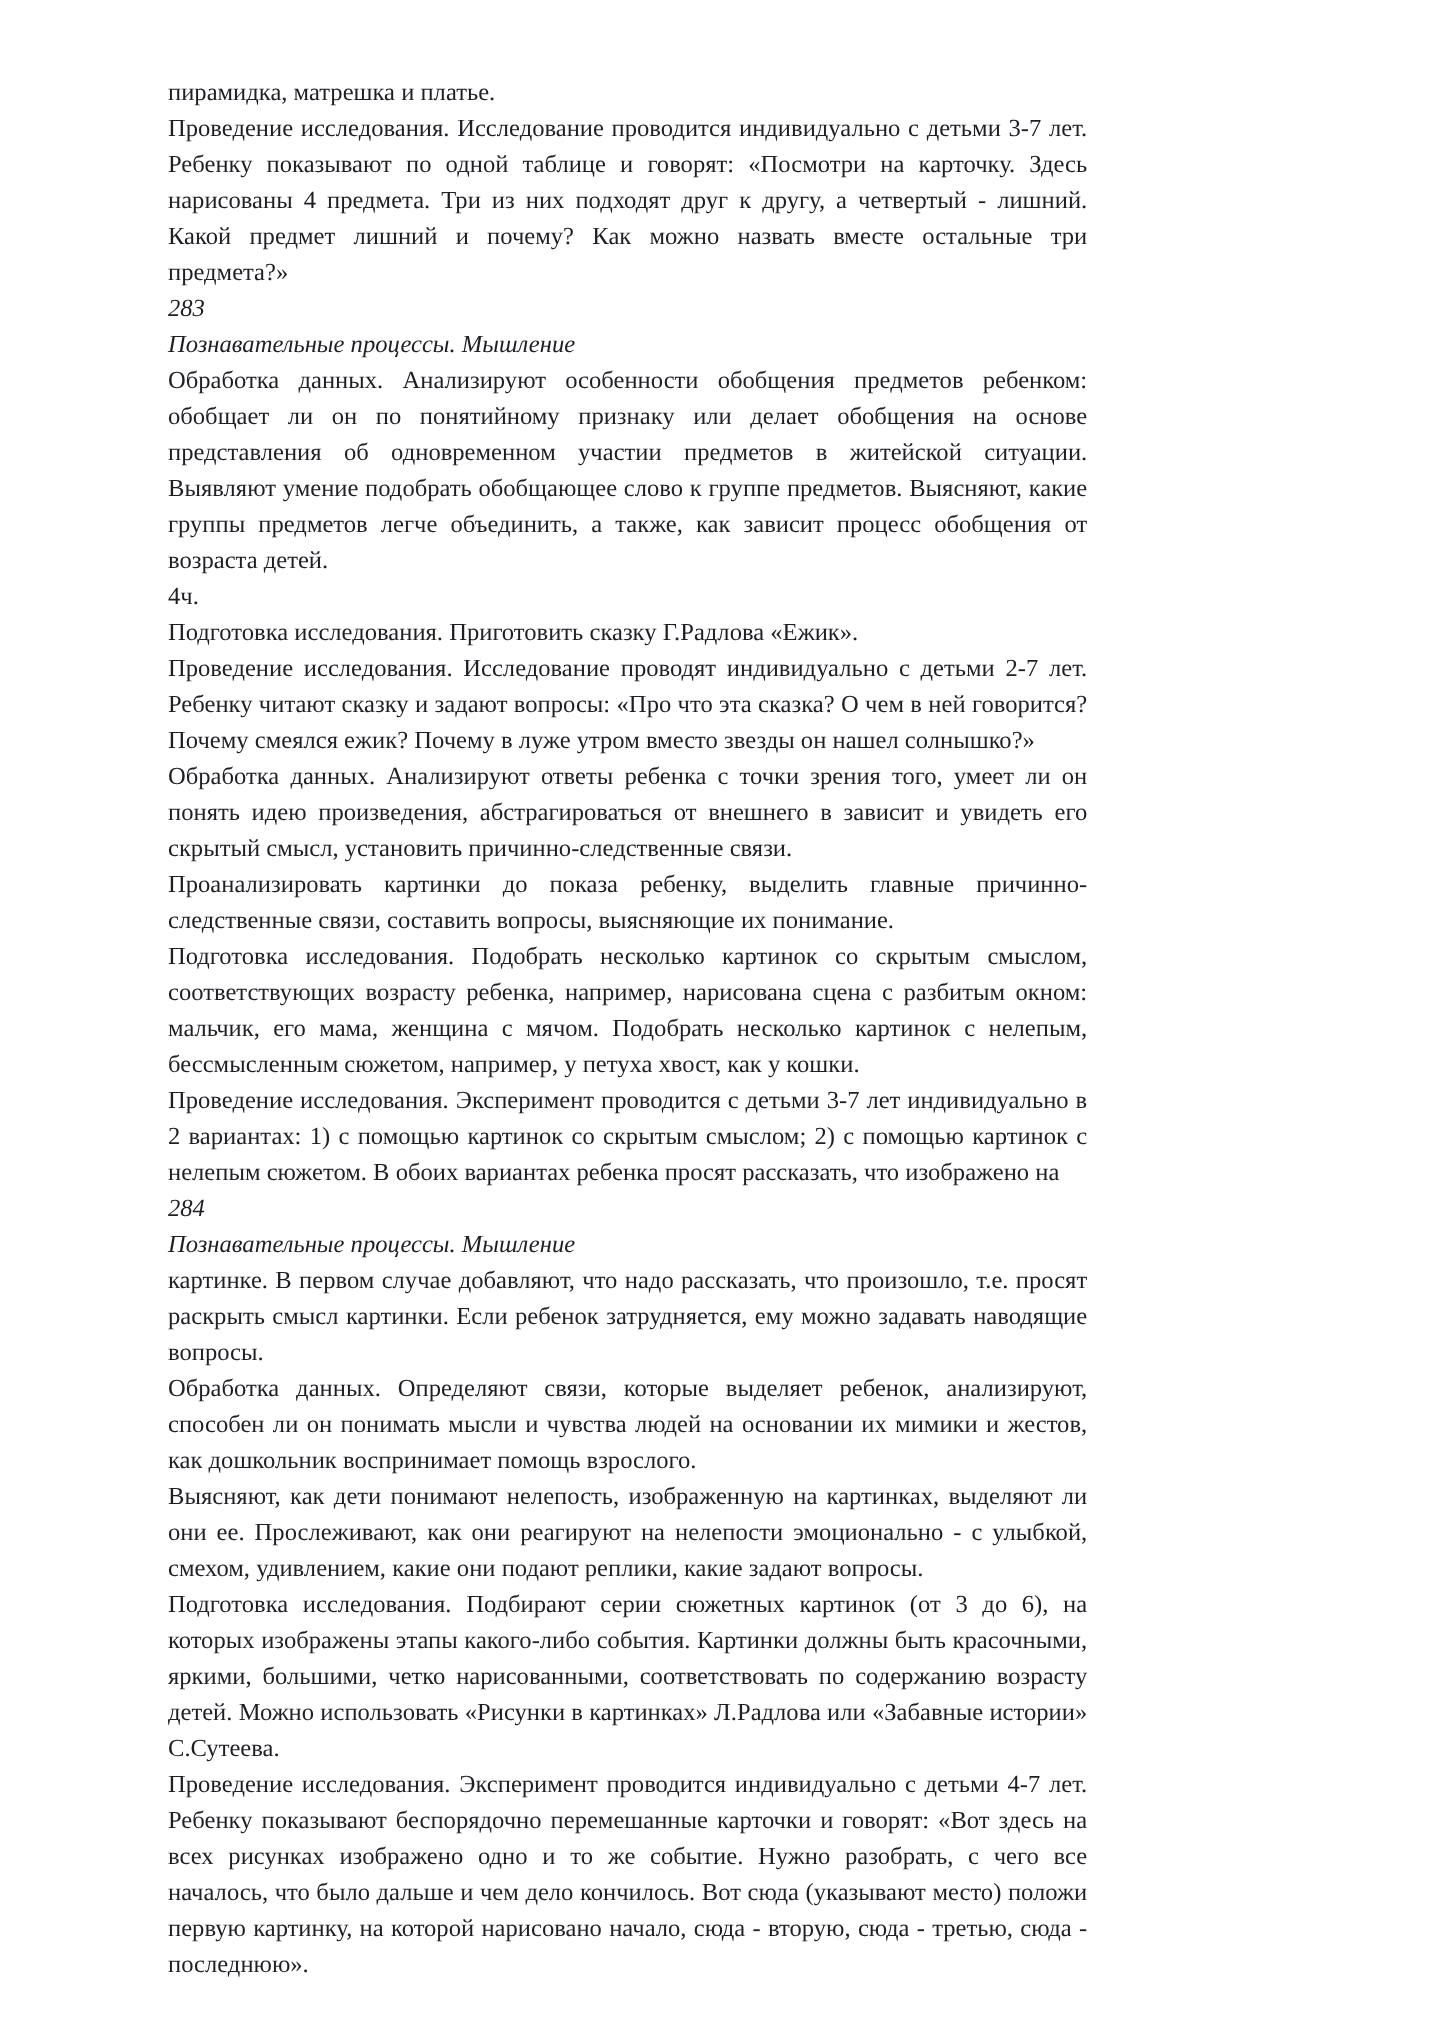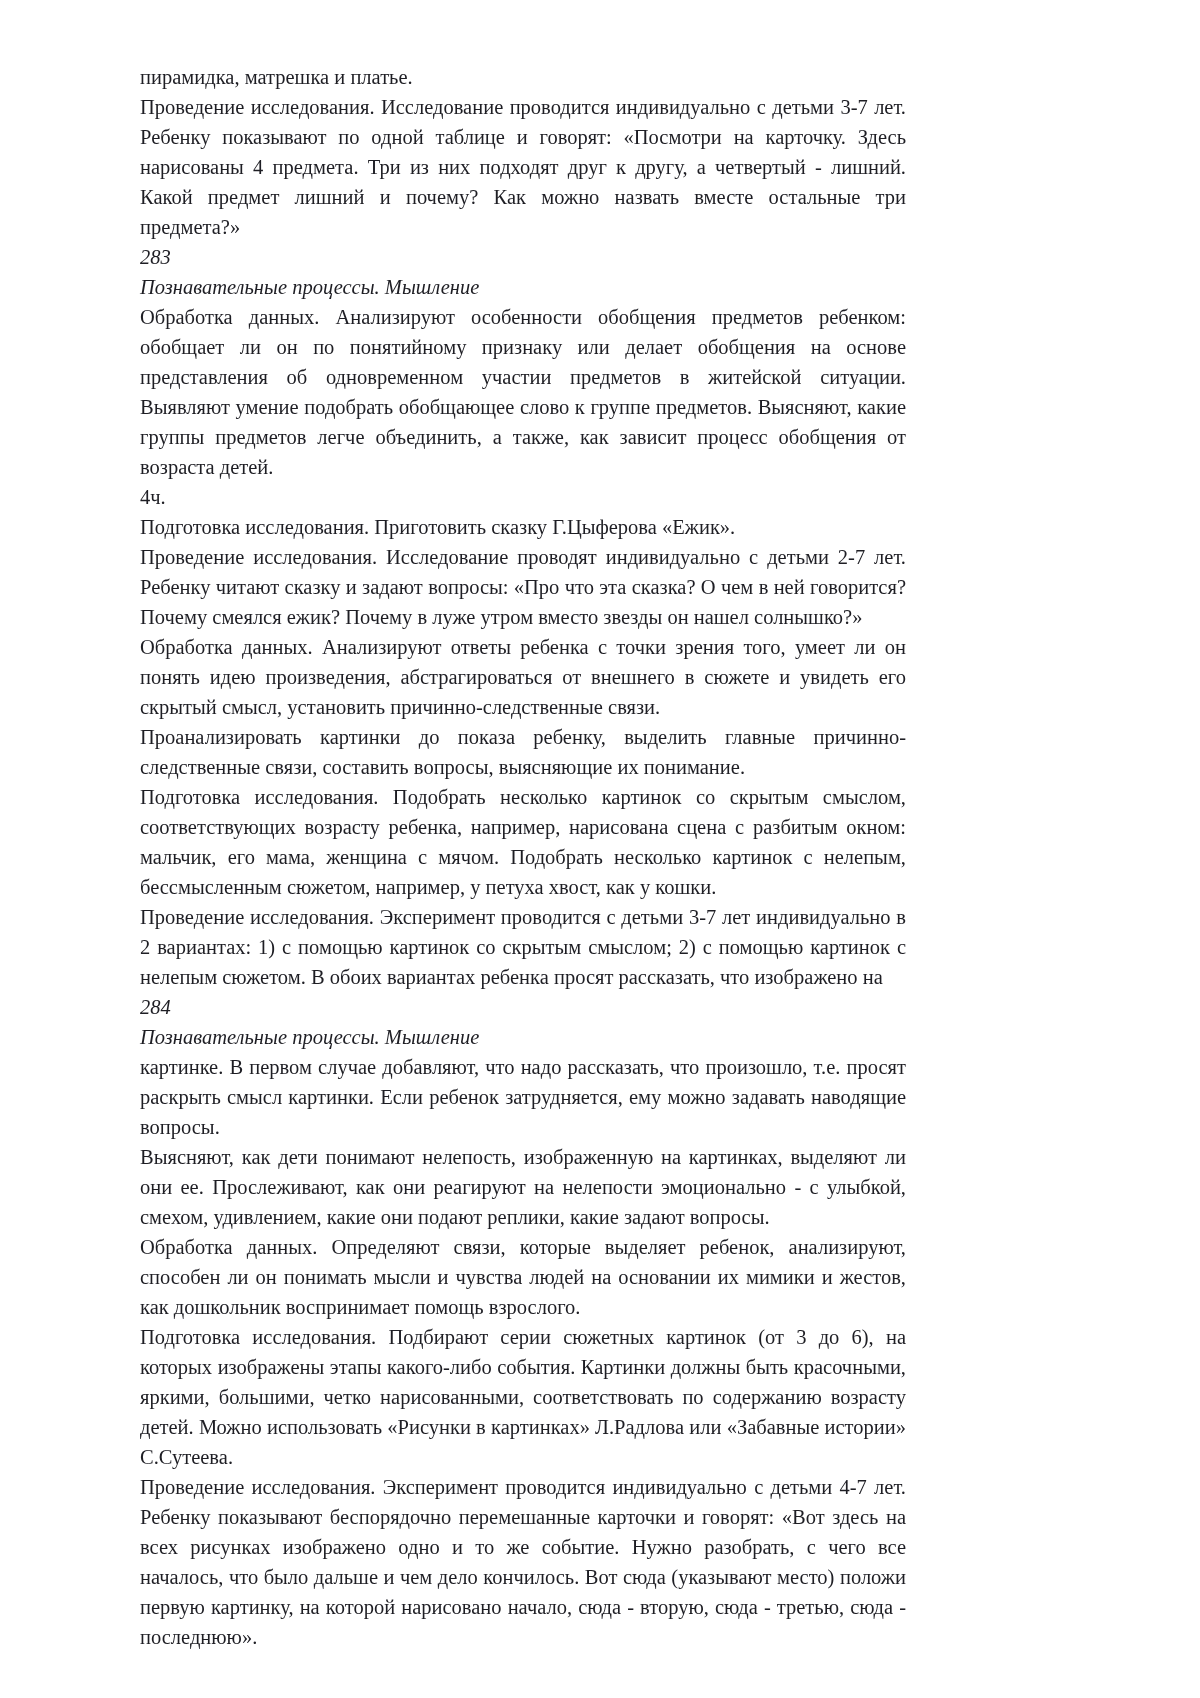--- a/index.html
+++ b/index.html
@@ -38,26 +38,26 @@
 </head>
 <body>
 
 <div class="page">
   <p class="para">пирамидка, матрешка и платье.</p>
   <p class="para">Проведение исследования. Исследование проводится индивидуально с детьми 3-7 лет. Ребенку показывают по одной таблице и говорят: «Посмотри на карточку. Здесь нарисованы 4 предмета. Три из них подходят друг к другу, а четвертый - лишний. Какой предмет лишний и почему? Как можно назвать вместе остальные три предмета?»</p>
   <p class="para page-number">283</p>
   <p class="para running-header">Познавательные процессы. Мышление</p>
   <p class="para">Обработка данных. Анализируют особенности обобщения предметов ребенком: обобщает ли он по понятийному признаку или делает обобщения на основе представления об одновременном участии предметов в житейской ситуации. Выявляют умение подобрать обобщающее слово к группе предметов. Выясняют, какие группы предметов легче объединить, а также, как зависит процесс обобщения от возраста детей.</p>
   <p class="para">4ч.</p>
-  <p class="para">Подготовка исследования. Приготовить сказку Г.Цыферова «Ежик».</p>
+  <p class="para">Подготовка исследования. Приготовить сказку Г.Радлова «Ежик».</p>
   <p class="para">Проведение исследования. Исследование проводят индивидуально с детьми 2-7 лет. Ребенку читают сказку и задают вопросы: «Про что эта сказка? О чем в ней говорится? Почему смеялся ежик? Почему в луже утром вместо звезды он нашел солнышко?»</p>
-  <p class="para">Обработка данных. Анализируют ответы ребенка с точки зрения того, умеет ли он понять идею произведения, абстрагироваться от внешнего в сюжете и увидеть его скрытый смысл, установить причинно-следственные связи.</p>
+  <p class="para">Обработка данных. Анализируют ответы ребенка с точки зрения того, умеет ли он понять идею произведения, абстрагироваться от внешнего в зависит и увидеть его скрытый смысл, установить причинно-следственные связи.</p>
   <p class="para">Проанализировать картинки до показа ребенку, выделить главные причинно-следственные связи, составить вопросы, выясняющие их понимание.</p>
   <p class="para">Подготовка исследования. Подобрать несколько картинок со скрытым смыслом, соответствующих возрасту ребенка, например, нарисована сцена с разбитым окном: мальчик, его мама, женщина с мячом. Подобрать несколько картинок с нелепым, бессмысленным сюжетом, например, у петуха хвост, как у кошки.</p>
   <p class="para">Проведение исследования. Эксперимент проводится с детьми 3-7 лет индивидуально в 2 вариантах: 1) с помощью картинок со скрытым смыслом; 2) с помощью картинок с нелепым сюжетом. В обоих вариантах ребенка просят рассказать, что изображено на</p>
   <p class="para page-number">284</p>
   <p class="para running-header">Познавательные процессы. Мышление</p>
   <p class="para">картинке. В первом случае добавляют, что надо рассказать, что произошло, т.е. просят раскрыть смысл картинки. Если ребенок затрудняется, ему можно задавать наводящие вопросы.</p>
+  <p class="para">Обработка данных. Определяют связи, которые выделяет ребенок, анализируют, способен ли он понимать мысли и чувства людей на основании их мимики и жестов, как дошкольник воспринимает помощь взрослого.</p>
   <p class="para">Выясняют, как дети понимают нелепость, изображенную на картинках, выделяют ли они ее. Прослеживают, как они реагируют на нелепости эмоционально - с улыбкой, смехом, удивлением, какие они подают реплики, какие задают вопросы.</p>
-  <p class="para">Обработка данных. Определяют связи, которые выделяет ребенок, анализируют, способен ли он понимать мысли и чувства людей на основании их мимики и жестов, как дошкольник воспринимает помощь взрослого.</p>
   <p class="para">Подготовка исследования. Подбирают серии сюжетных картинок (от 3 до 6), на которых изображены этапы какого-либо события. Картинки должны быть красочными, яркими, большими, четко нарисованными, соответствовать по содержанию возрасту детей. Можно использовать «Рисунки в картинках» Л.Радлова или «Забавные истории» С.Сутеева.</p>
   <p class="para">Проведение исследования. Эксперимент проводится индивидуально с детьми 4-7 лет. Ребенку показывают беспорядочно перемешанные карточки и говорят: «Вот здесь на всех рисунках изображено одно и то же событие. Нужно разобрать, с чего все началось, что было дальше и чем дело кончилось. Вот сюда (указывают место) положи первую картинку, на которой нарисовано начало, сюда - вторую, сюда - третью, сюда - последнюю».</p>
 </div>
 
 </body></html>

